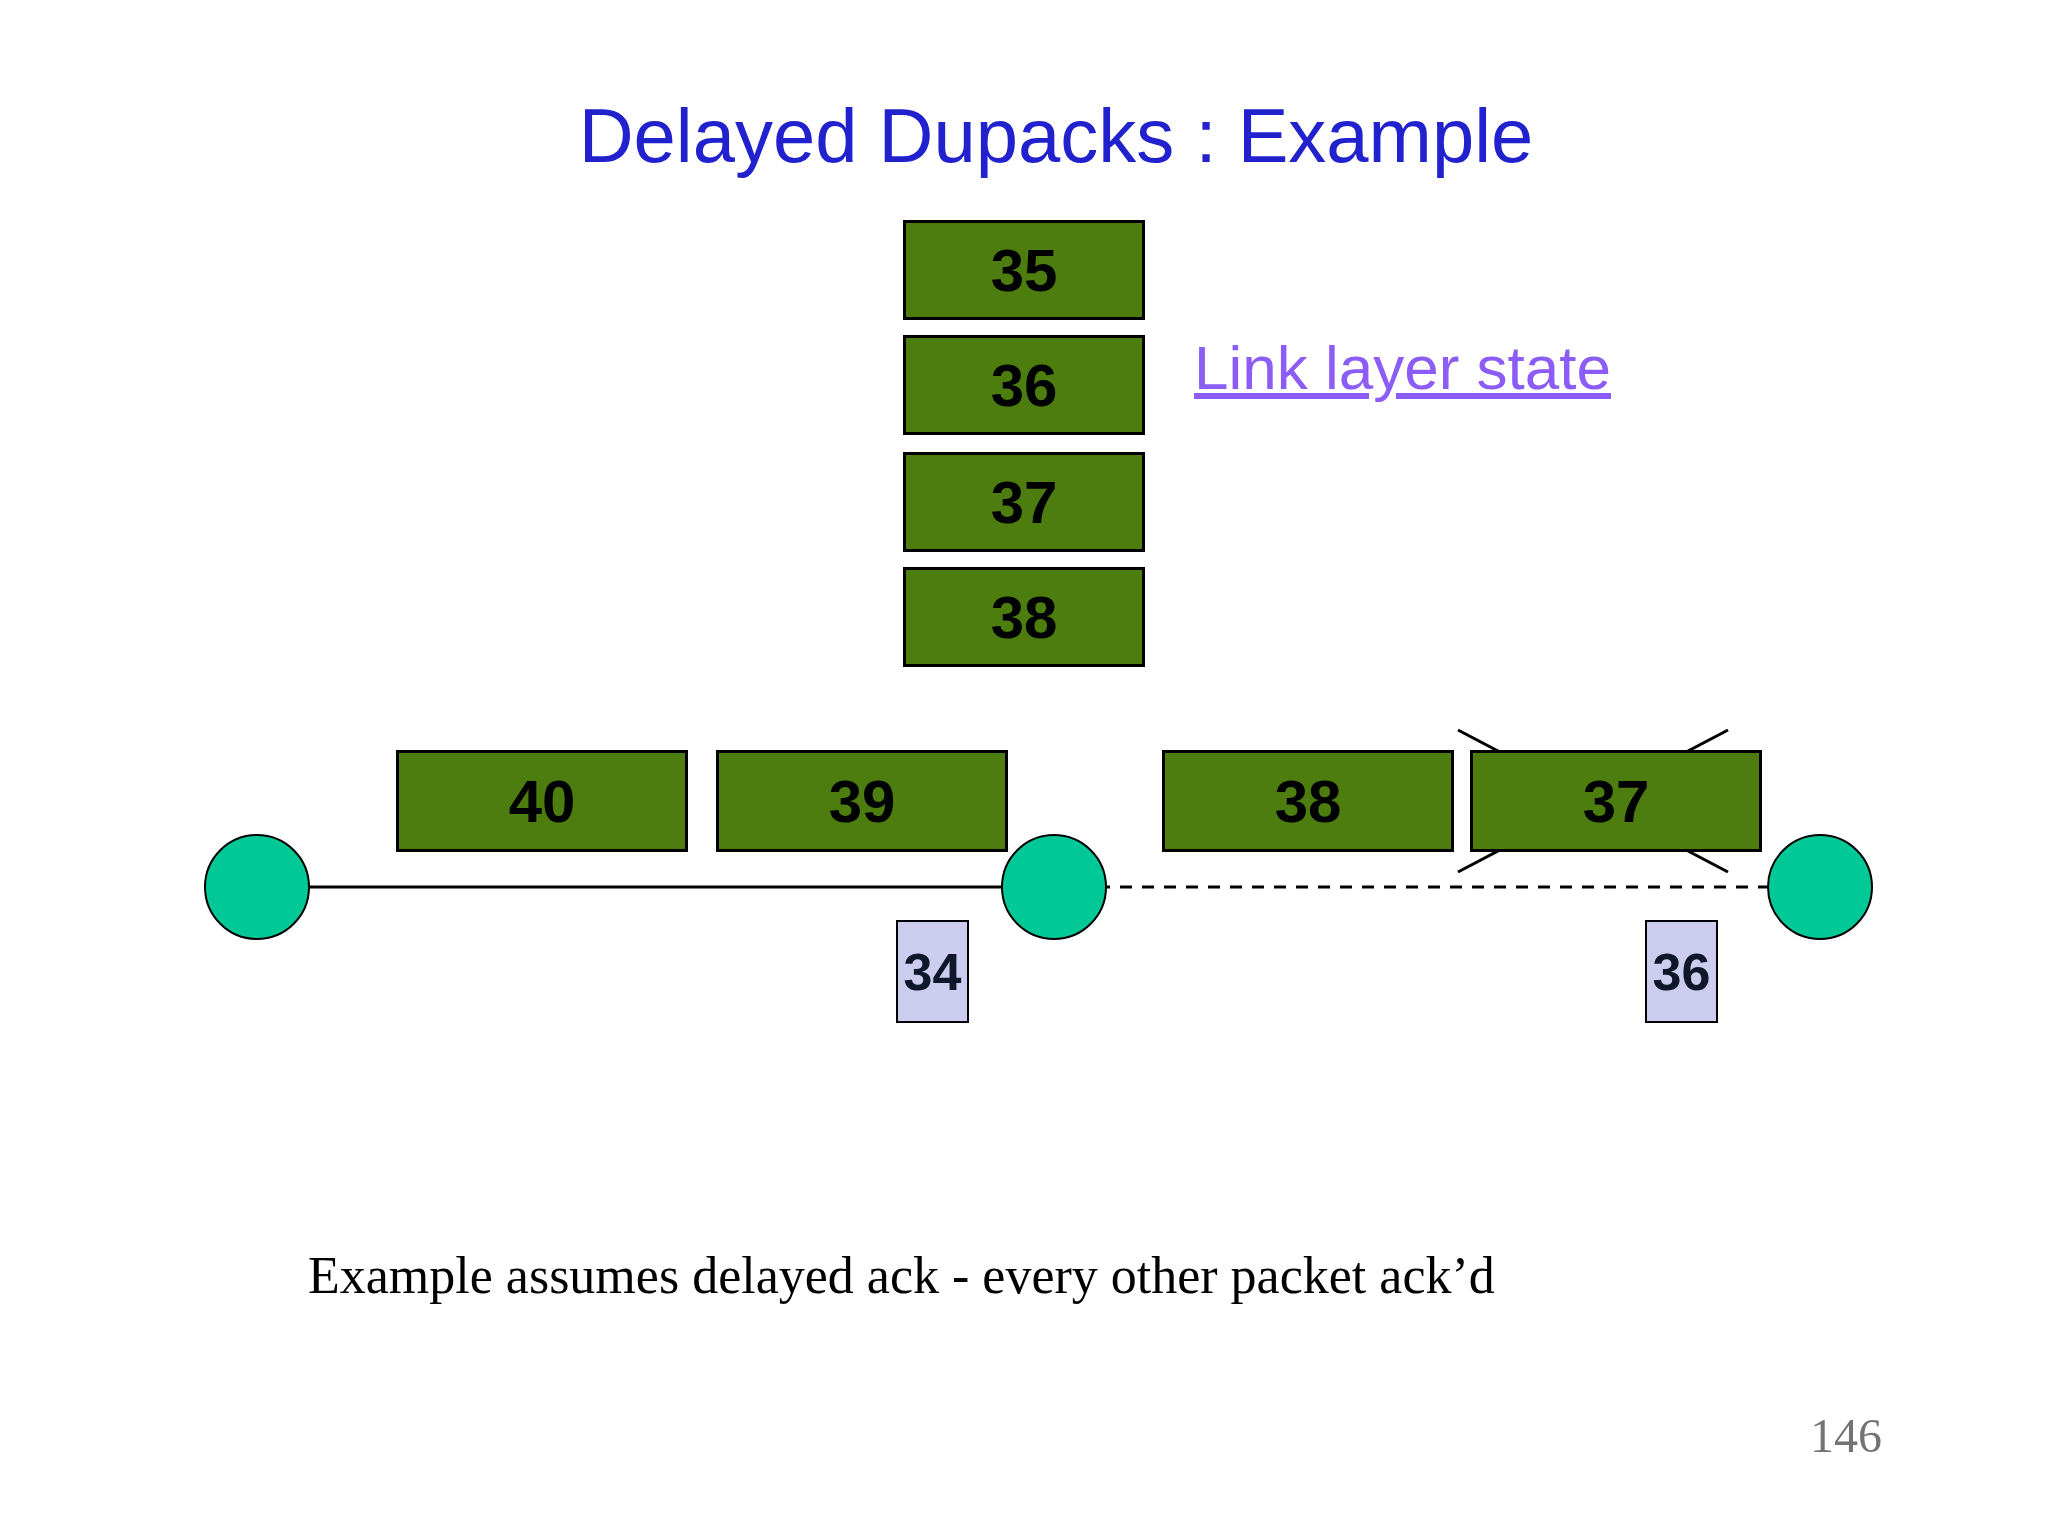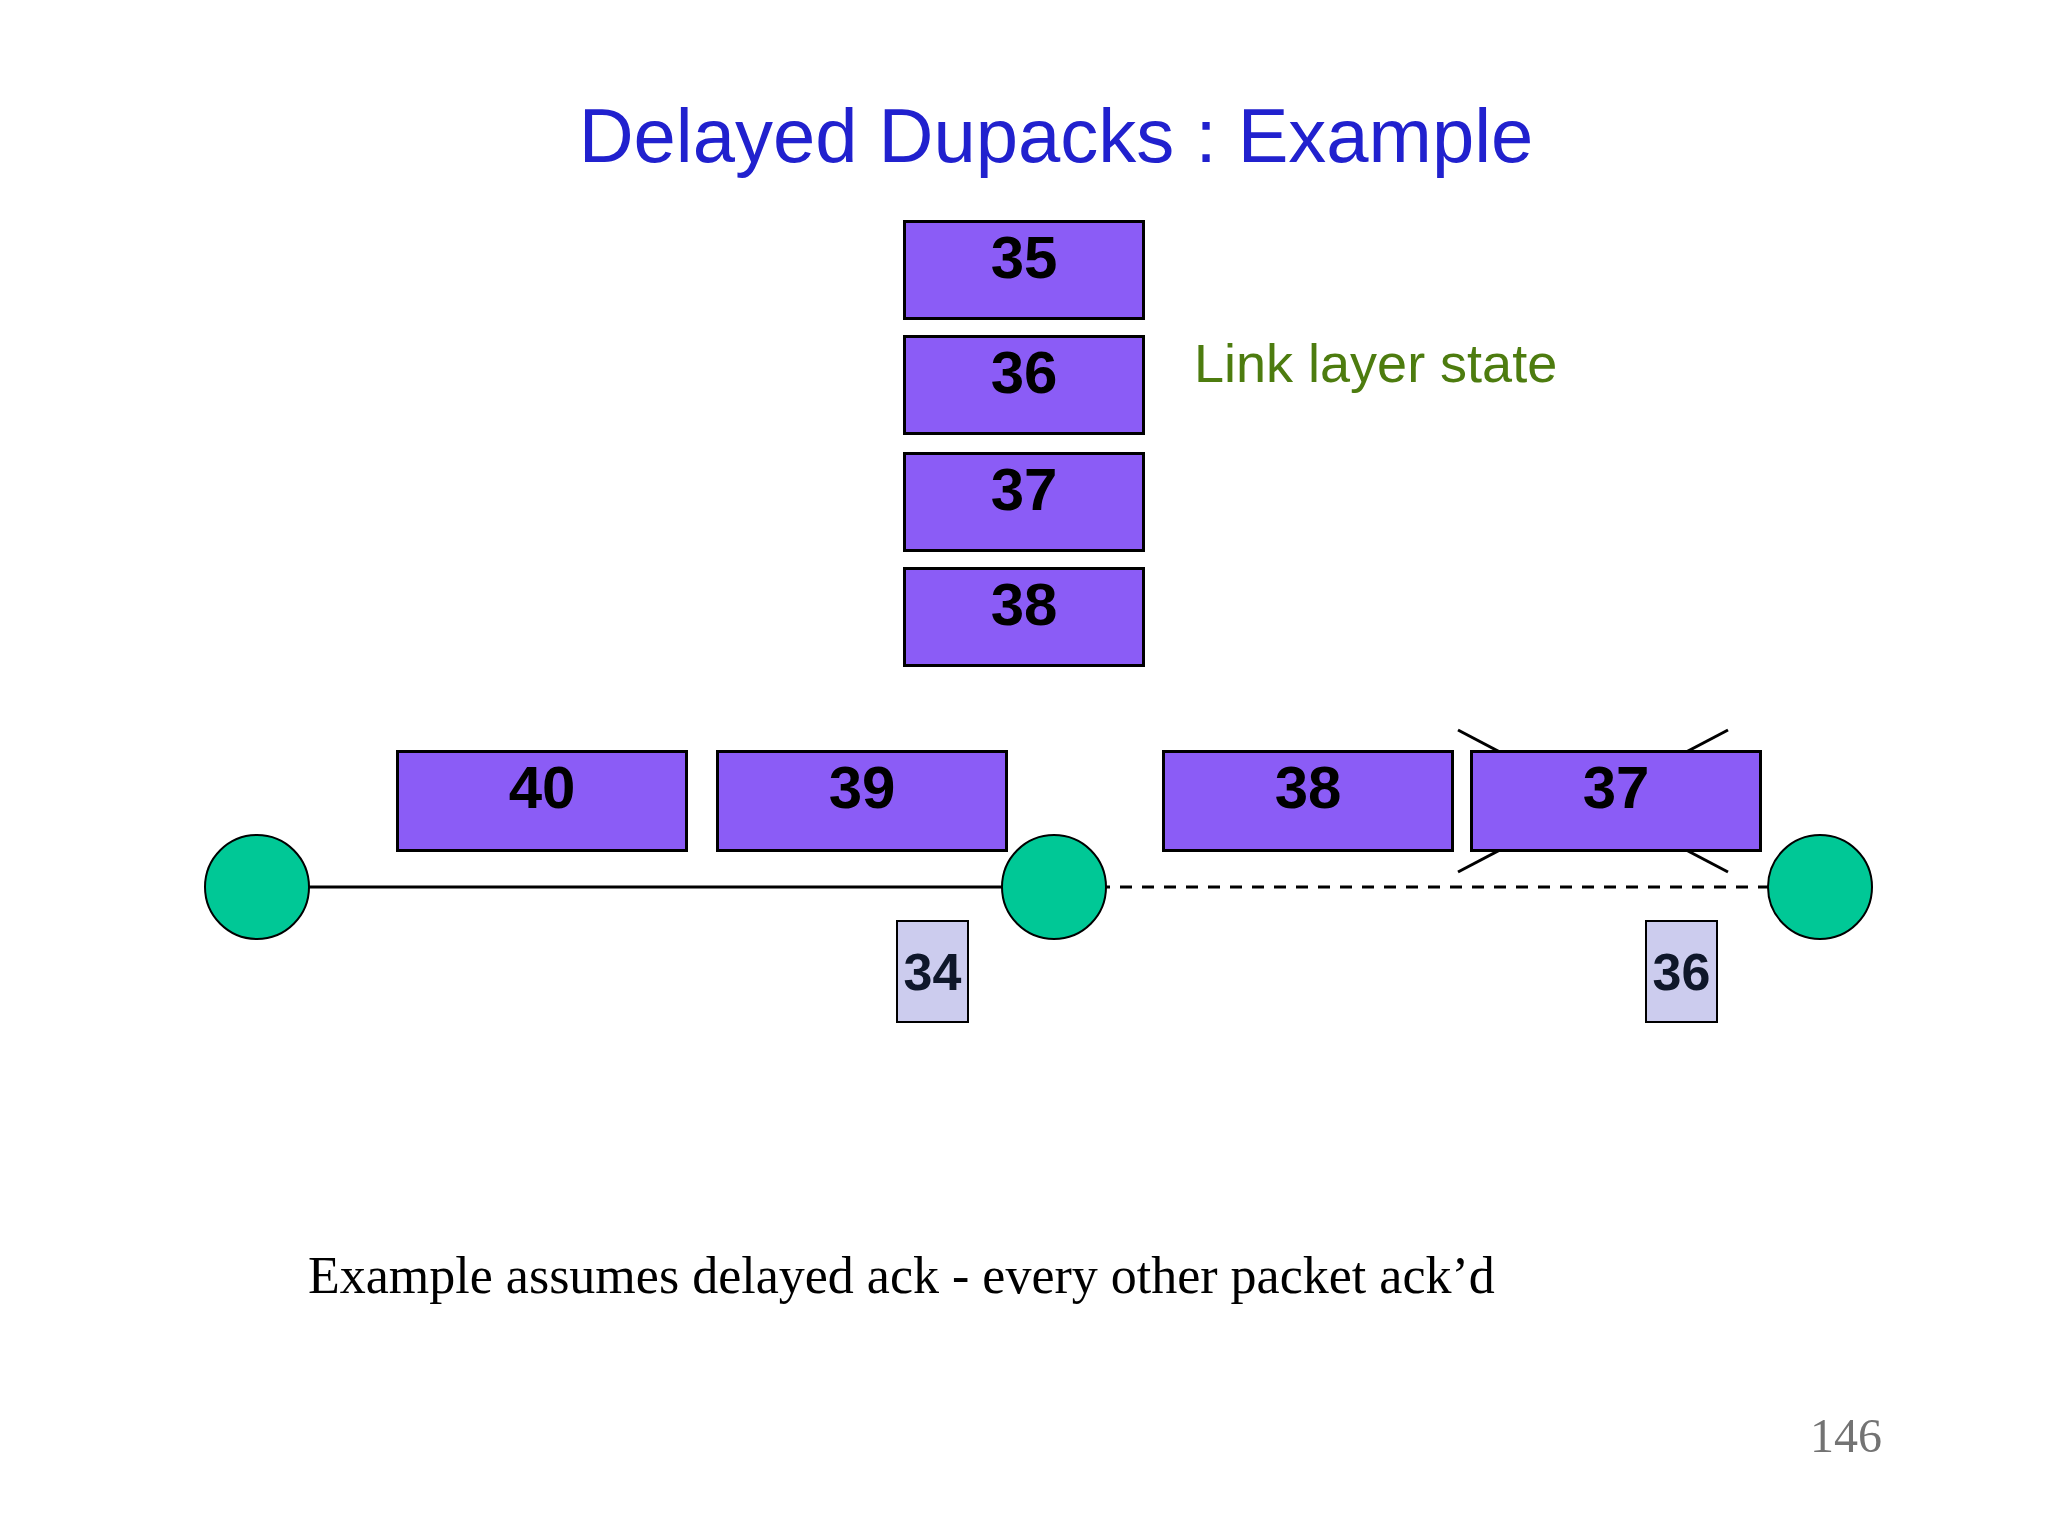--- a/index.html
+++ b/index.html
@@ -17,24 +17,24 @@
     text-align:center;
     font-family:"Liberation Sans", sans-serif;
     font-weight:400;
     font-size:76px;
     color:#2121CE;
     letter-spacing:0px;
     padding-left:32px;
   }
   .pkt{
     position:absolute;
-    background:#8b5cf6;
+    background:#4d7c0f;
     border:3px solid #000000;
     box-sizing:border-box;
-    display:flex;align-items:flex-start;justify-content:center;
+    display:flex;align-items:center;justify-content:center;
     font-weight:700;
     font-size:60px;
     color:#000000;
   }
   .stack-box{left:903px;width:242px;height:100px;}
   .row-box{top:750px;width:292px;height:102px;}
   .ack{
     position:absolute;
     top:920px;width:73px;height:103px;
     background:#CCCCEE;
@@ -50,23 +50,24 @@
     width:106px;height:106px;
     top:834px;
     background:#00C896;
     border:2px solid #000000;
     border-radius:50%;
     box-sizing:border-box;
   }
   .state-label{
     position:absolute;
     left:1194px;top:332px;
-    font-size:54px;
-    color:#4d7c0f;
+    font-size:62px;
+    color:#8b5cf6;
     white-space:nowrap;
+    text-decoration:underline;
   }
   .note{
     position:absolute;
     left:308px;
     font-family:"Liberation Serif", serif;
     font-size:52px;
     color:#000000;
     white-space:nowrap;
     text-align:right;
   }

